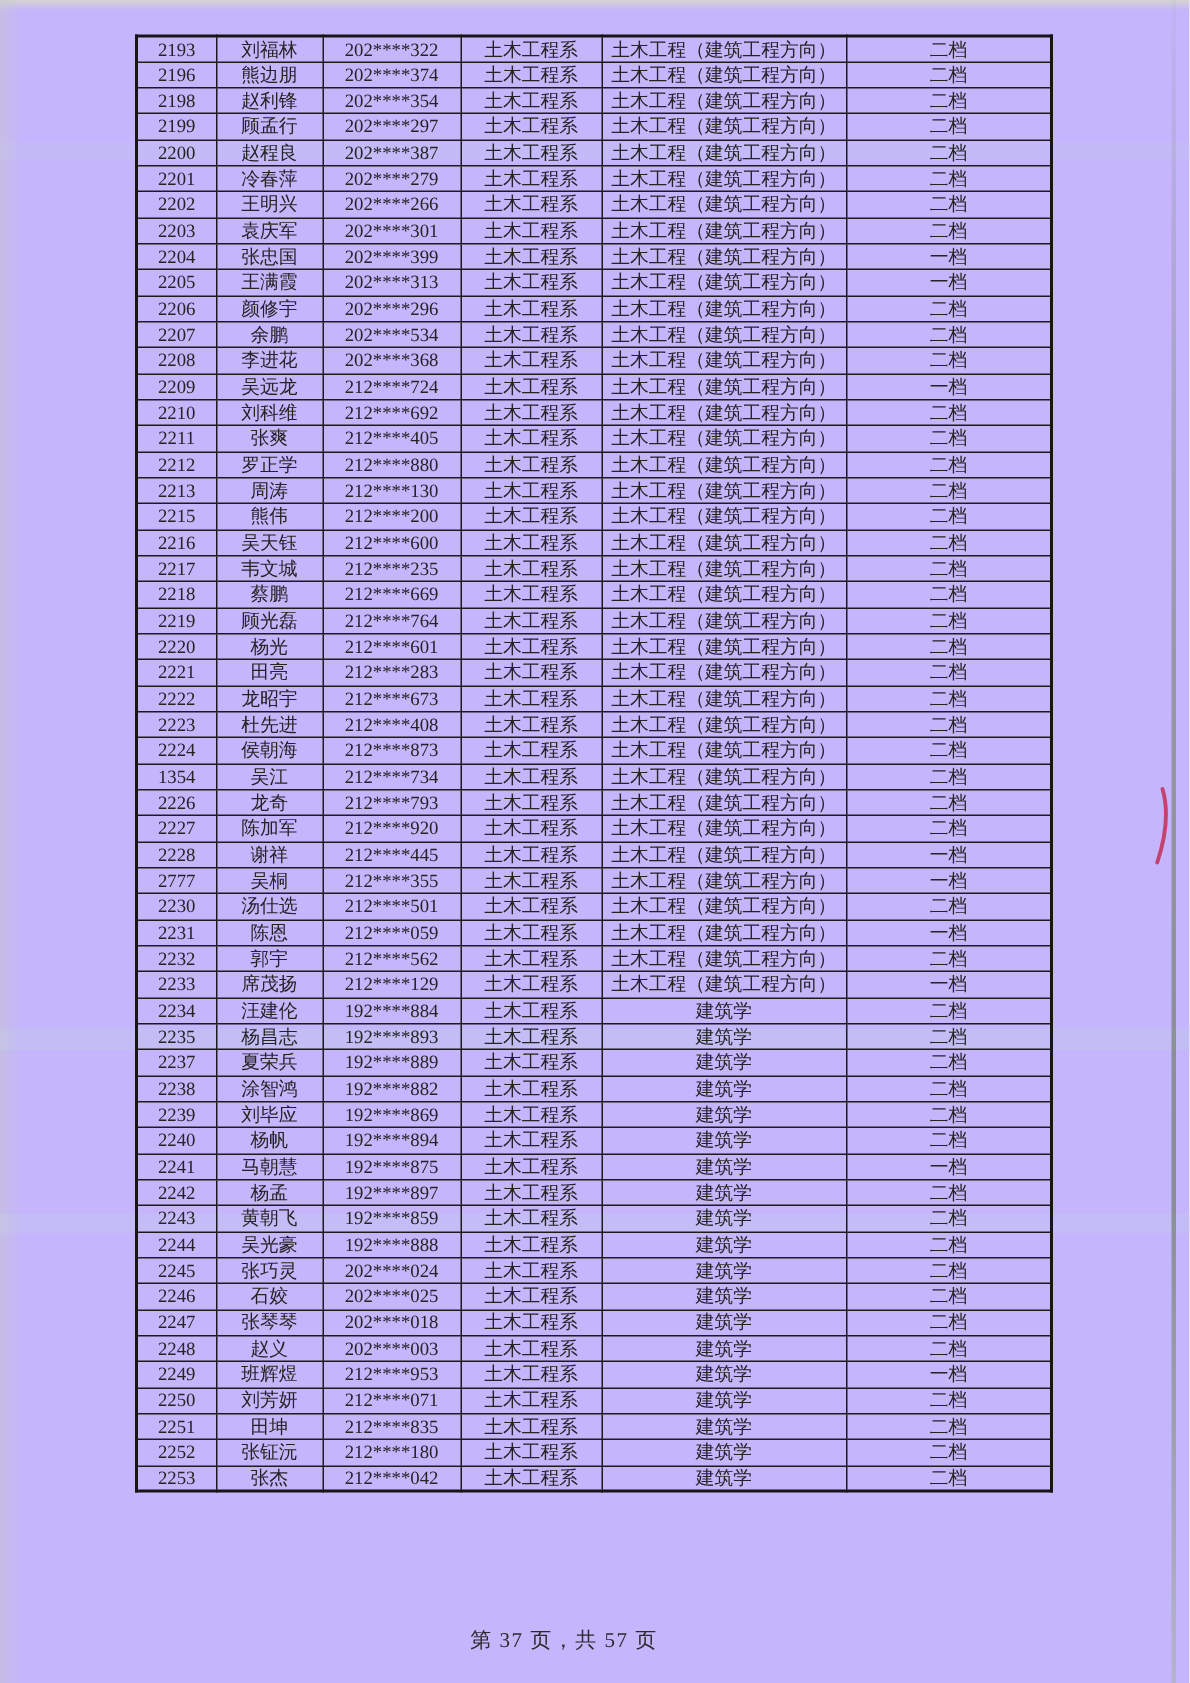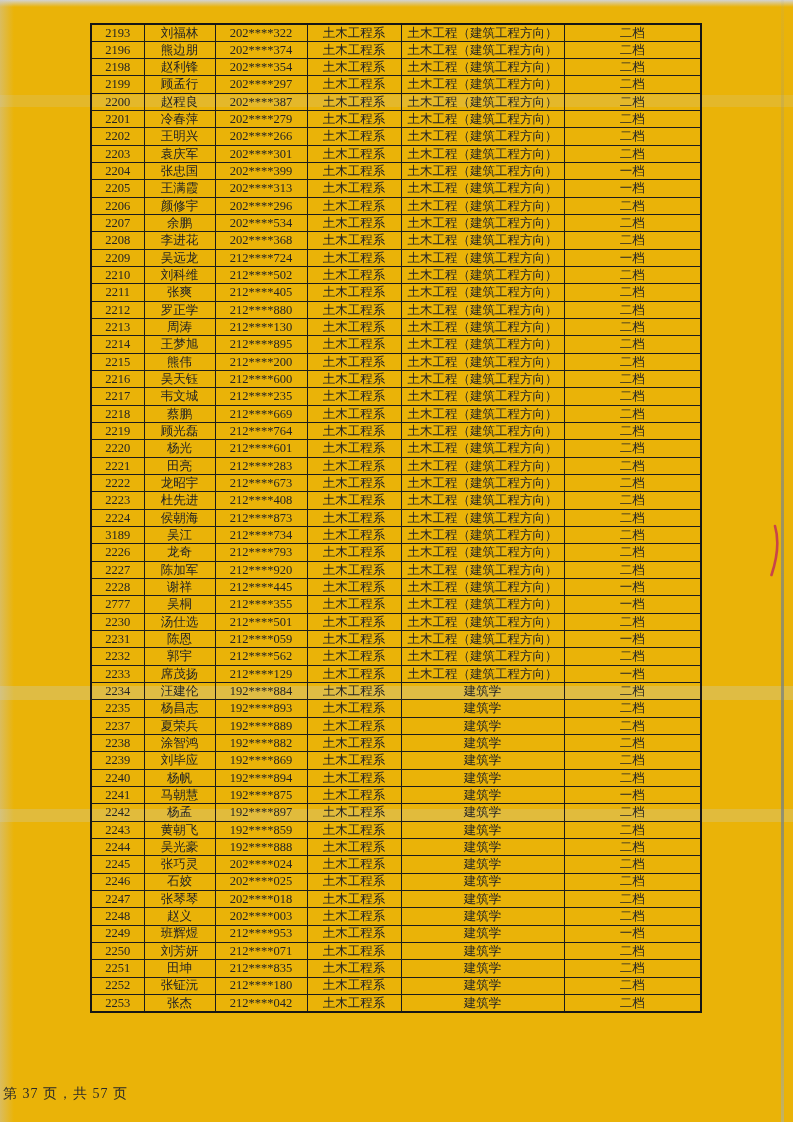--- a/index.html
+++ b/index.html
@@ -1,20 +1,20 @@
 <!DOCTYPE html>
 <html><head>
 <meta charset="utf-8">
 <style>
   html, body { margin: 0; padding: 0; background: #ffffff; }
   .page {
     position: relative;
     width: 793px;
     height: 1122px;
-    background: #eab308;
+    background: #c4b5fd;
     overflow: hidden;
     font-family: "Liberation Serif", "DejaVu Serif", serif;
     color: #222222;
   }
   
   .top-edge {
     position: absolute; top: 0; left: 0; right: 0; height: 7px;
     background: linear-gradient(180deg, #d4d4d2 0%, rgba(212,212,210,0) 100%);
   }
   .left-edge {
@@ -54,23 +54,23 @@
     line-height: 1;
     white-space: nowrap;
     overflow: hidden;
     color: #242424;
   }
   table.roster tr { height: 17.33px; }
 
   .footer {
     position: absolute;
     top: 1085px;
-    left: 3px;
+    left: 16px;
     width: 720px;
-    text-align: left;
+    text-align: center;
     font-size: 14px;
     letter-spacing: 1px;
     color: #2a2a2a;
   }
 </style>
 </head>
 <body>
 
 <div class="page">
 
@@ -198,21 +198,21 @@
     <td>2209</td>
     <td>吴远龙</td>
     <td>212****724</td>
     <td>土木工程系</td>
     <td>土木工程（建筑工程方向）</td>
     <td>一档</td>
   </tr>
         <tr class="roster-row">
     <td>2210</td>
     <td>刘科维</td>
-    <td>212****502</td>
+    <td>212****692</td>
     <td>土木工程系</td>
     <td>土木工程（建筑工程方向）</td>
     <td>二档</td>
   </tr>
         <tr class="roster-row">
     <td>2211</td>
     <td>张爽</td>
     <td>212****405</td>
     <td>土木工程系</td>
     <td>土木工程（建筑工程方向）</td>
@@ -228,28 +228,20 @@
   </tr>
         <tr class="roster-row">
     <td>2213</td>
     <td>周涛</td>
     <td>212****130</td>
     <td>土木工程系</td>
     <td>土木工程（建筑工程方向）</td>
     <td>二档</td>
   </tr>
         <tr class="roster-row">
-    <td>2214</td>
-    <td>王梦旭</td>
-    <td>212****895</td>
-    <td>土木工程系</td>
-    <td>土木工程（建筑工程方向）</td>
-    <td>二档</td>
-  </tr>
-        <tr class="roster-row">
     <td>2215</td>
     <td>熊伟</td>
     <td>212****200</td>
     <td>土木工程系</td>
     <td>土木工程（建筑工程方向）</td>
     <td>二档</td>
   </tr>
         <tr class="roster-row">
     <td>2216</td>
     <td>吴天钰</td>
@@ -316,21 +308,21 @@
   </tr>
         <tr class="roster-row">
     <td>2224</td>
     <td>侯朝海</td>
     <td>212****873</td>
     <td>土木工程系</td>
     <td>土木工程（建筑工程方向）</td>
     <td>二档</td>
   </tr>
         <tr class="roster-row">
-    <td>3189</td>
+    <td>1354</td>
     <td>吴江</td>
     <td>212****734</td>
     <td>土木工程系</td>
     <td>土木工程（建筑工程方向）</td>
     <td>二档</td>
   </tr>
         <tr class="roster-row">
     <td>2226</td>
     <td>龙奇</td>
     <td>212****793</td>

